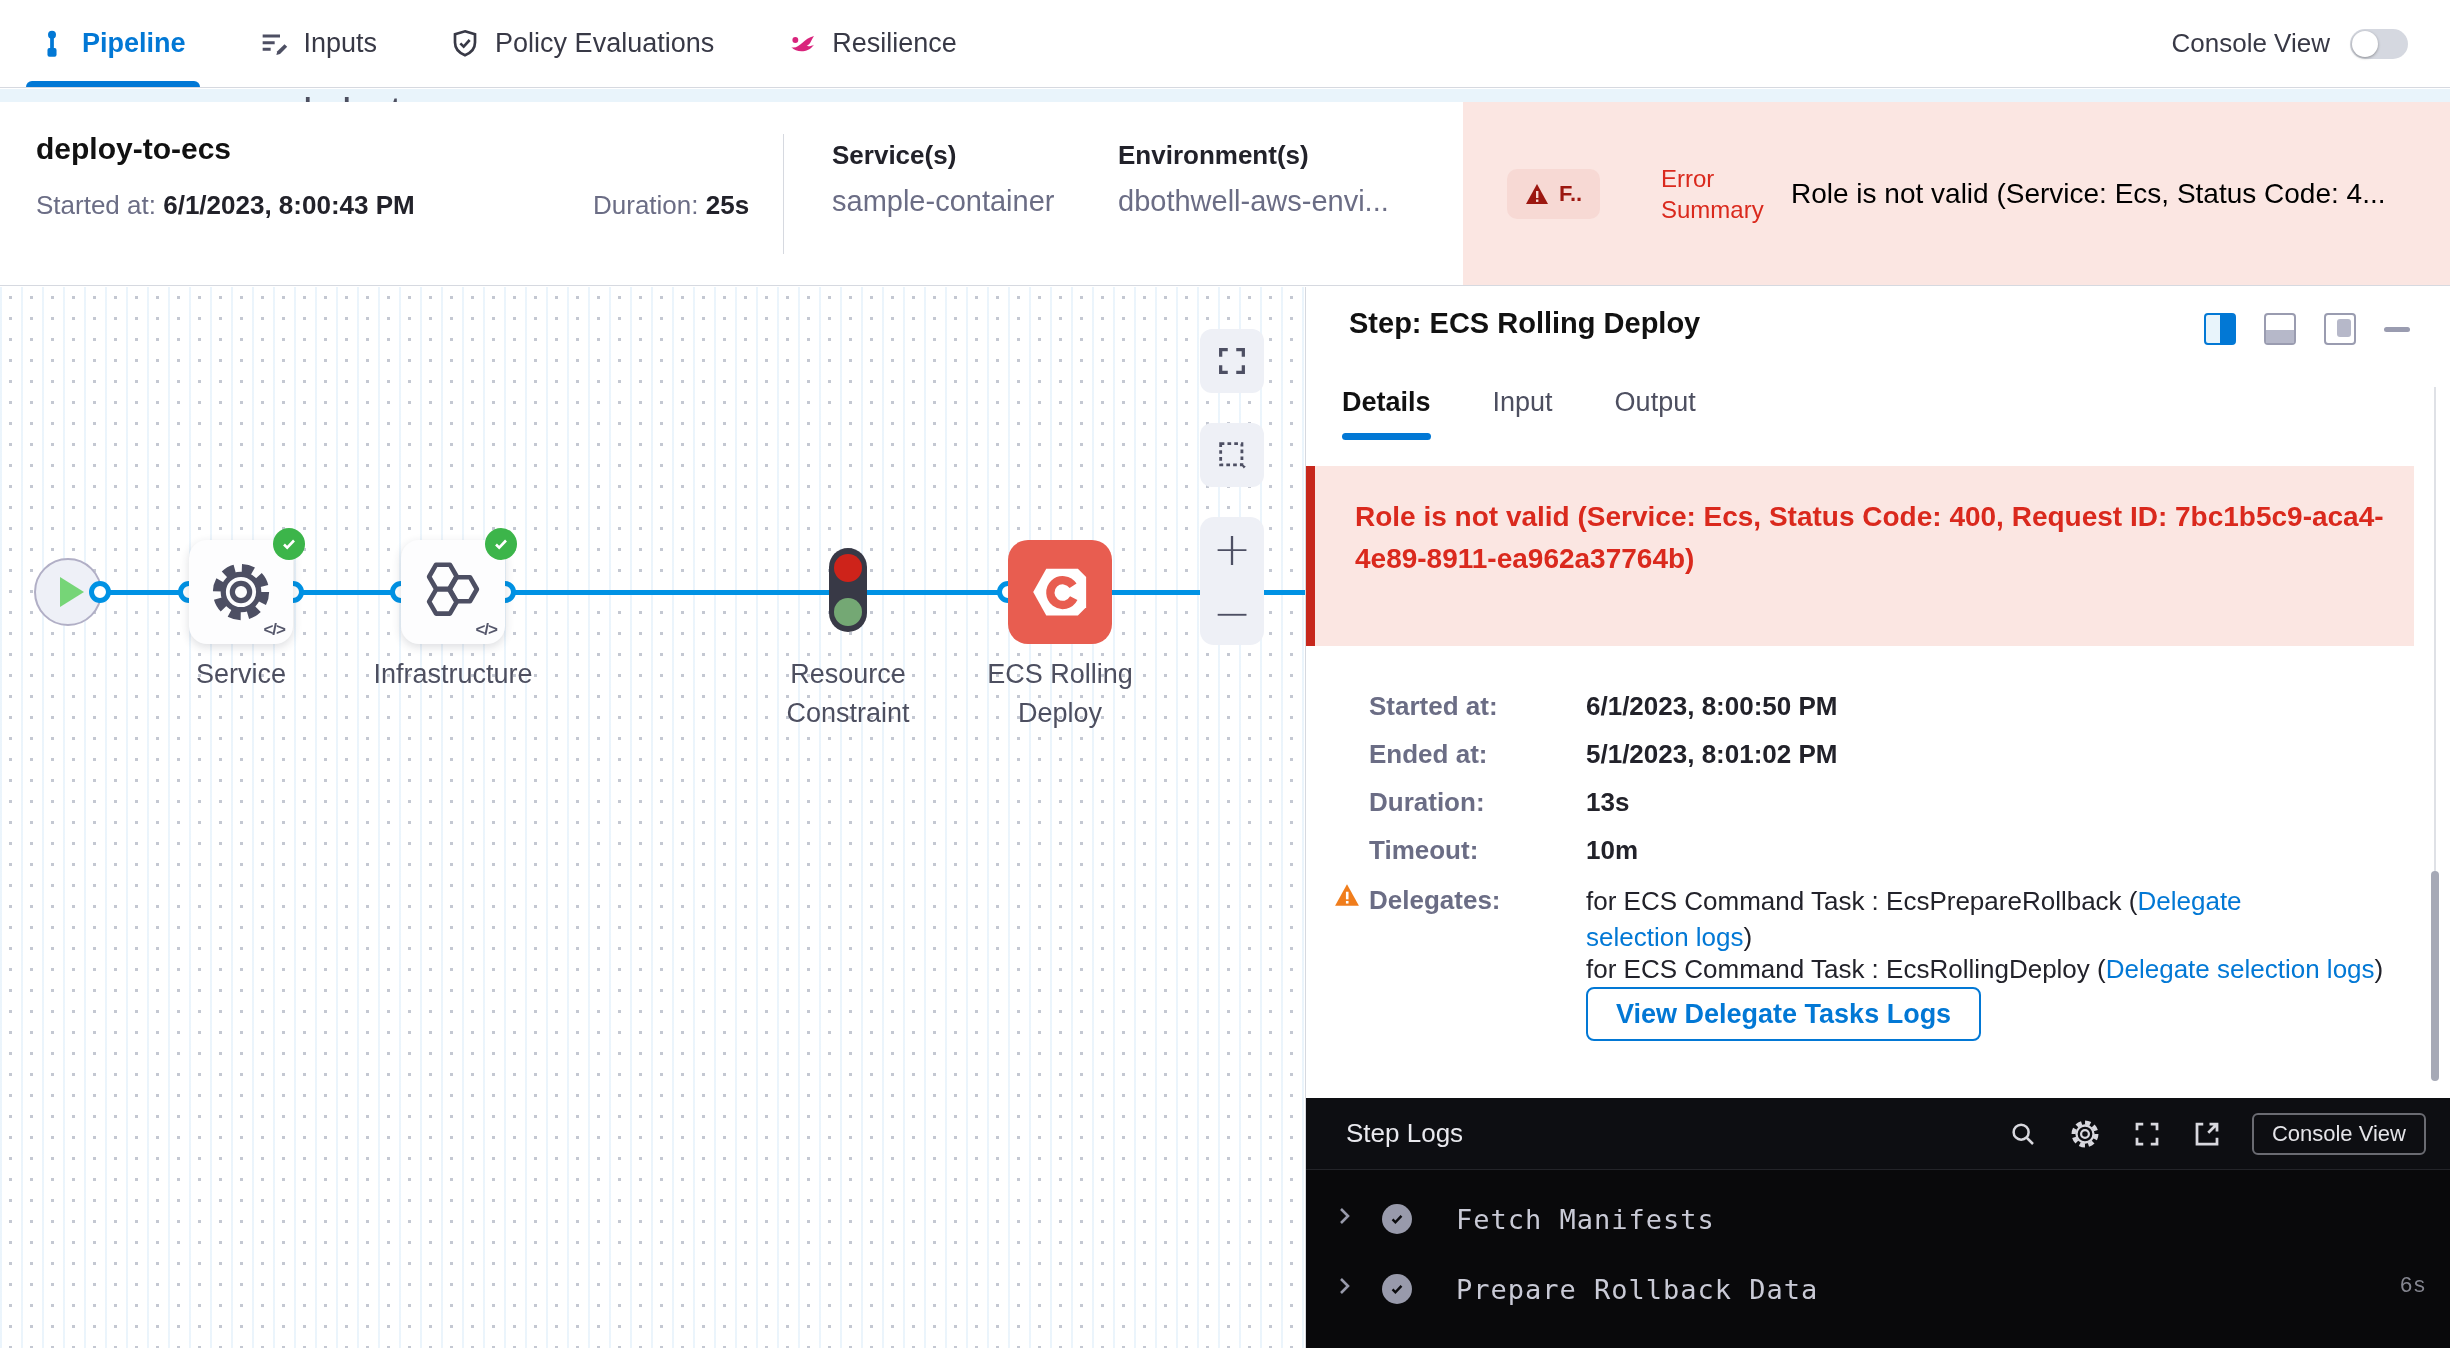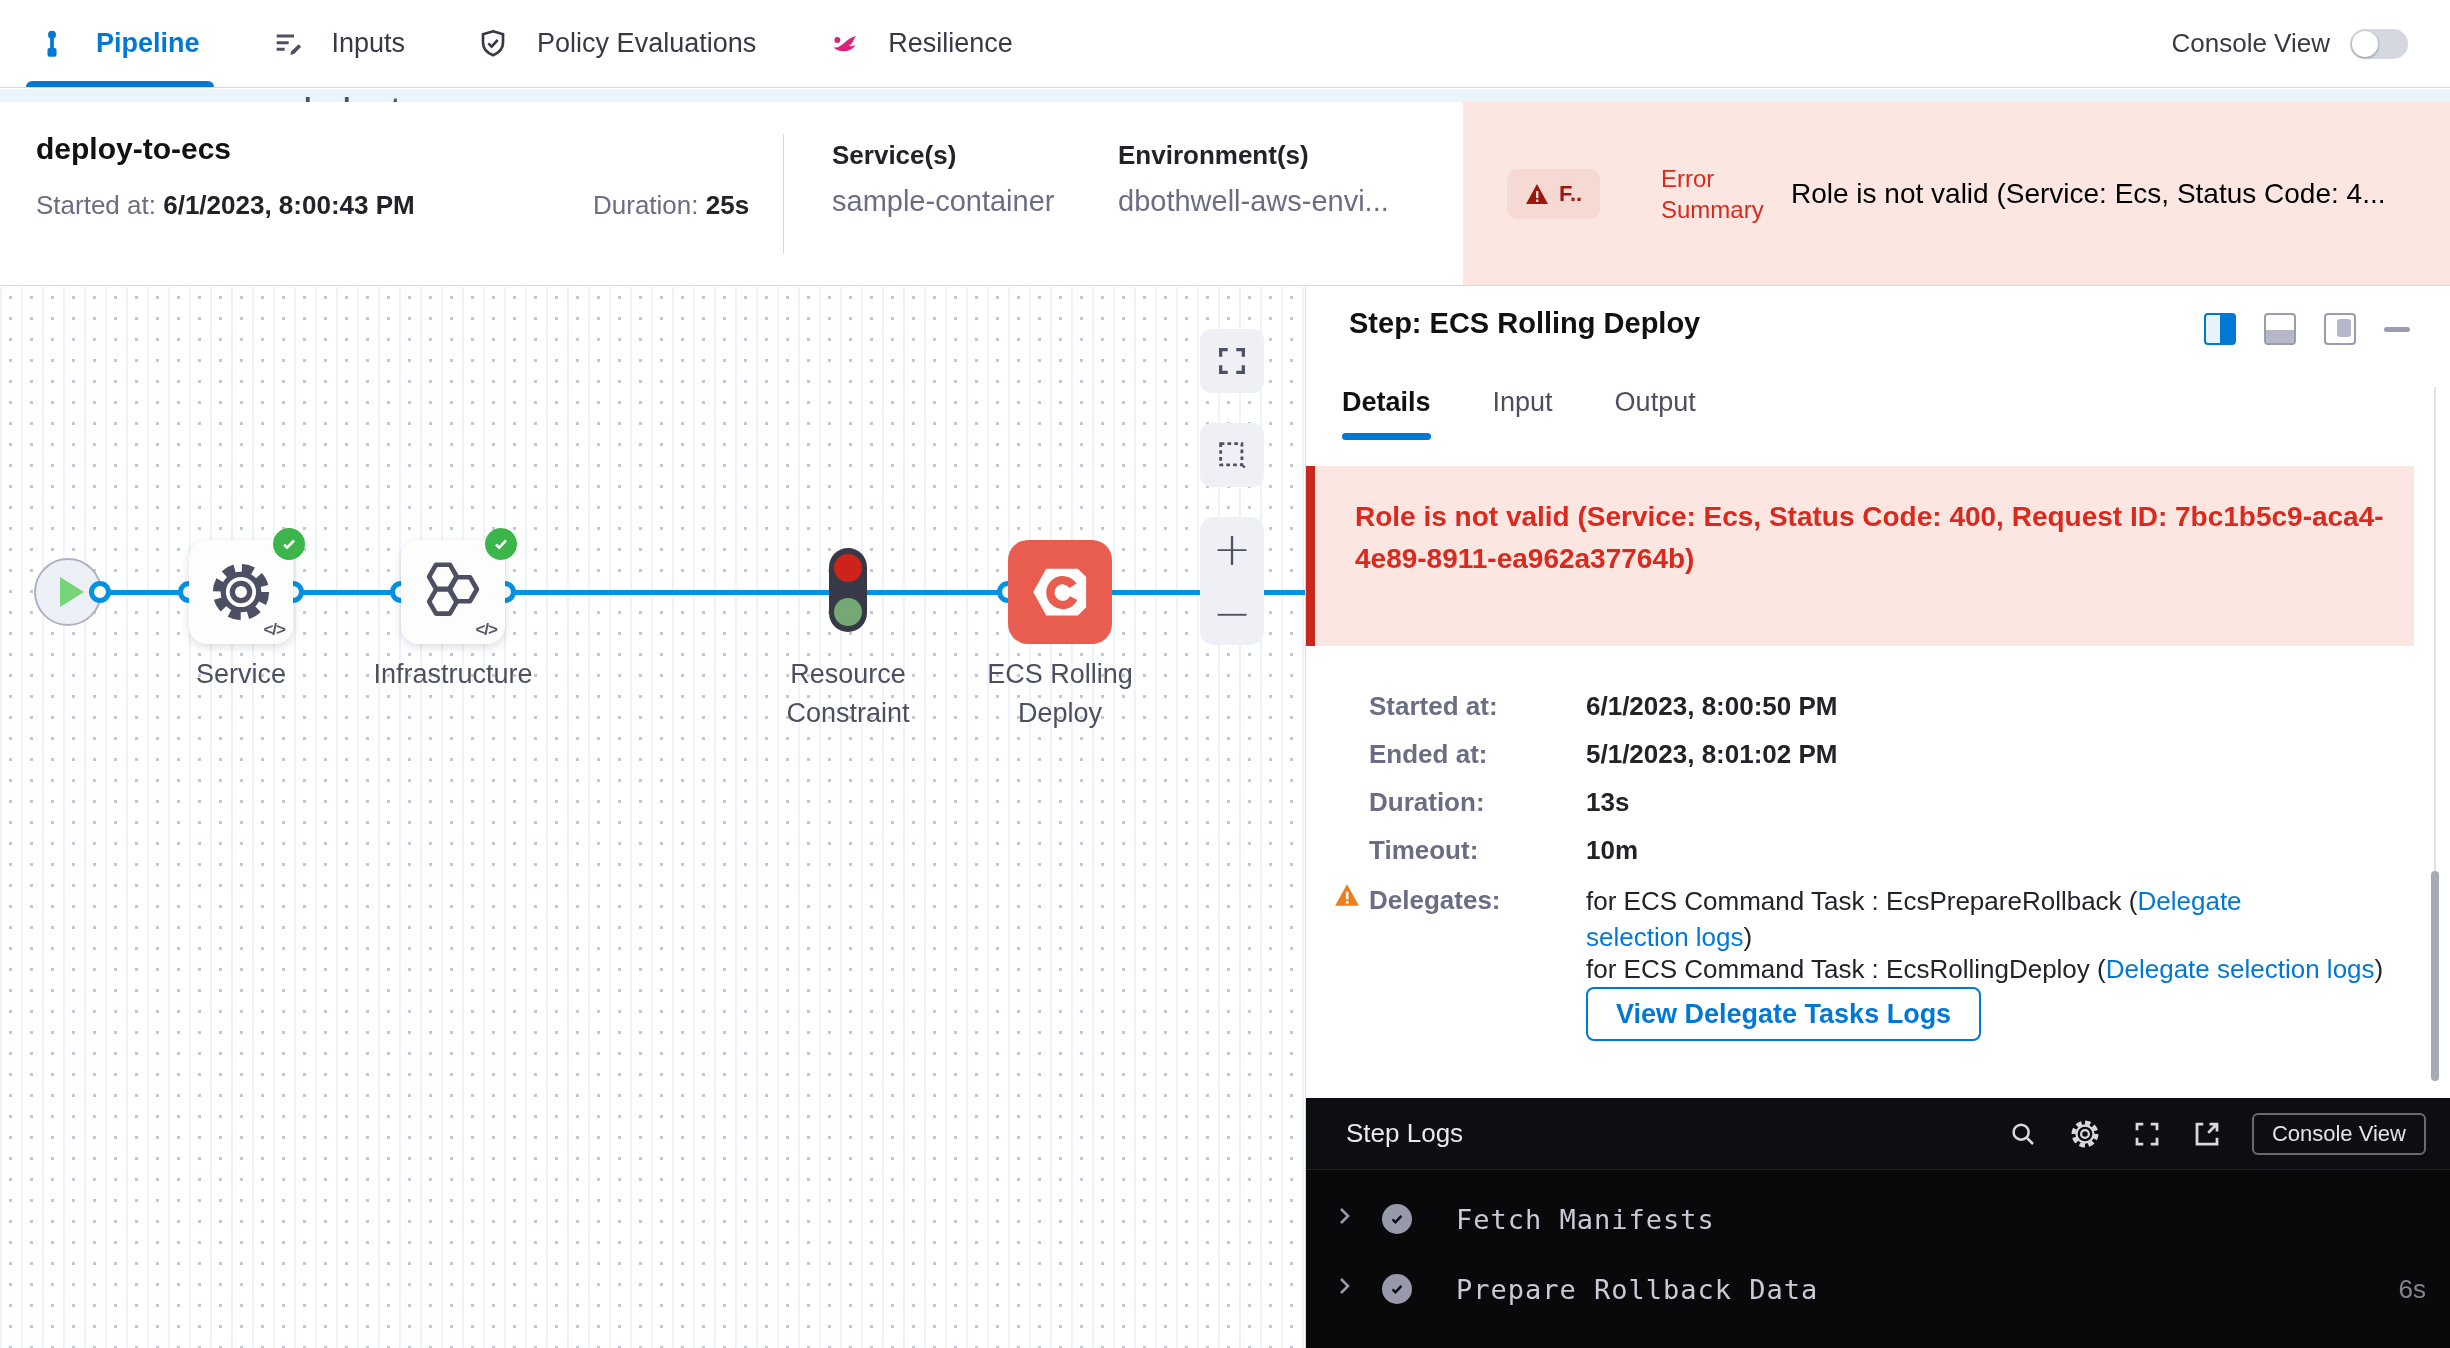--- a/index.html
+++ b/index.html
@@ -8,21 +8,21 @@
     --ink:#22222a; --body:#383946; --grey:#6b6d85; --icon:#4d4f63; --line:#d6d9e0;
   }
   *{box-sizing:border-box;margin:0;padding:0}
   html,body{width:2450px;height:1348px;overflow:hidden}
   body{font-family:"Liberation Sans",sans-serif;background:#fff;position:relative;color:var(--ink)}
   svg{display:block}
 
   
   .topnav{position:absolute;left:0;top:0;width:2450px;height:88px;background:#fff;
     border-bottom:1px solid var(--line);display:flex;align-items:center;padding:0 42px 0 36px;gap:72px;z-index:30}
-  .tab{display:flex;align-items:center;gap:28px;font-size:27px;color:var(--body);position:relative;height:100%;cursor:pointer}
+  .tab{display:flex;align-items:center;gap:14px;font-size:27px;color:var(--body);position:relative;height:100%;cursor:pointer}
   .tab.active{color:var(--accent);font-weight:bold}
   .tab.active .bar{position:absolute;left:-10px;right:-14px;bottom:0;height:6px;border-radius:6px 6px 0 0;background:var(--accent)}
   .spacer{flex:1}
   .consolegrp{display:flex;align-items:center;gap:20px;font-size:26px;color:var(--body)}
   .toggle{width:58px;height:30px;border-radius:15px;background:#d5d8e0;position:relative;cursor:pointer}
   .toggle .knob{position:absolute;left:2px;top:2px;width:26px;height:26px;border-radius:50%;background:#fff;box-shadow:0 1px 3px rgba(0,0,0,.35)}
 
   
   .strip{position:absolute;left:0;top:89px;width:2450px;height:13px;background:#e9f4fb;overflow:hidden;z-index:25}
   .strip span{display:block;margin:4px 0 0 295px;font-size:27px;line-height:30px;color:#4d4f60;font-weight:bold}
@@ -103,21 +103,21 @@
   .slhead .slt{font-size:26px;color:#e9e9ee}
   .slicons{margin-left:auto;display:flex;align-items:center;gap:30px}
   .slicons .ic{cursor:pointer}
   .cvbtn{height:42px;padding:0 18px;border:2px solid #6a6b72;border-radius:6px;background:transparent;color:#e4e4e8;
     font-size:22px;font-family:"Liberation Sans",sans-serif;cursor:pointer}
   .slbody{position:absolute;left:0;right:0;top:62px;bottom:0;padding:44px 0 0 0}
   .slrow{display:flex;height:44px;margin:0 24px 26px 26px;cursor:pointer}
   .slrow .chev{margin-right:26px}
   .slrow .ckc{width:30px;height:30px;border-radius:50%;background:#989aab;display:flex;align-items:center;justify-content:center;margin-right:44px}
   .slrow .ltxt{font-family:"DejaVu Sans Mono",monospace;font-size:27px;color:#c9cad6;letter-spacing:1px}
-  .slrow .ldur{margin-left:auto;font-family:Liberation Sans, sans-serif;font-size:26px;color:#84858f}
+  .slrow .ldur{margin-left:auto;font-family:Liberation Mono, monospace;font-size:22px;color:#84858f}
 </style>
 </head>
 <body>
 
 <div class="app">
 
   <header class="topnav">
     <div class="tab active">
       <svg width="32" height="32" viewBox="0 0 24 24">
         <g fill="#0278d5">

